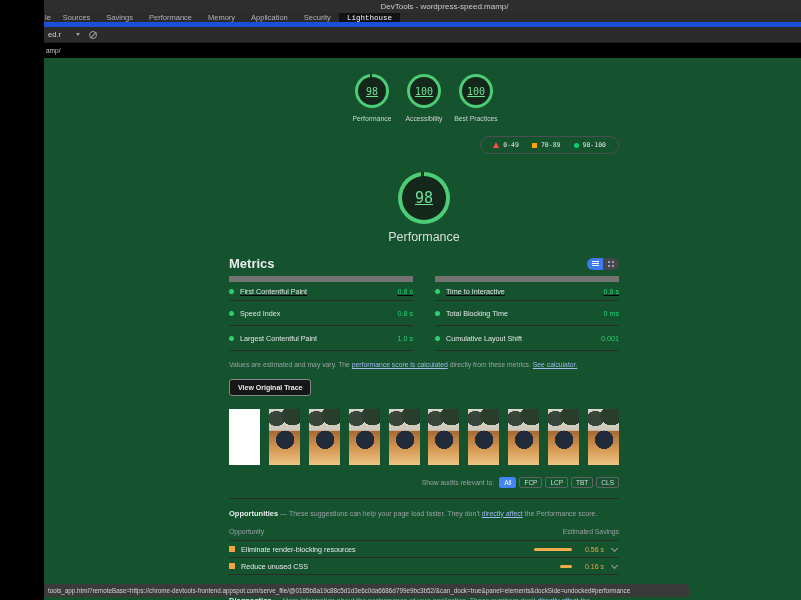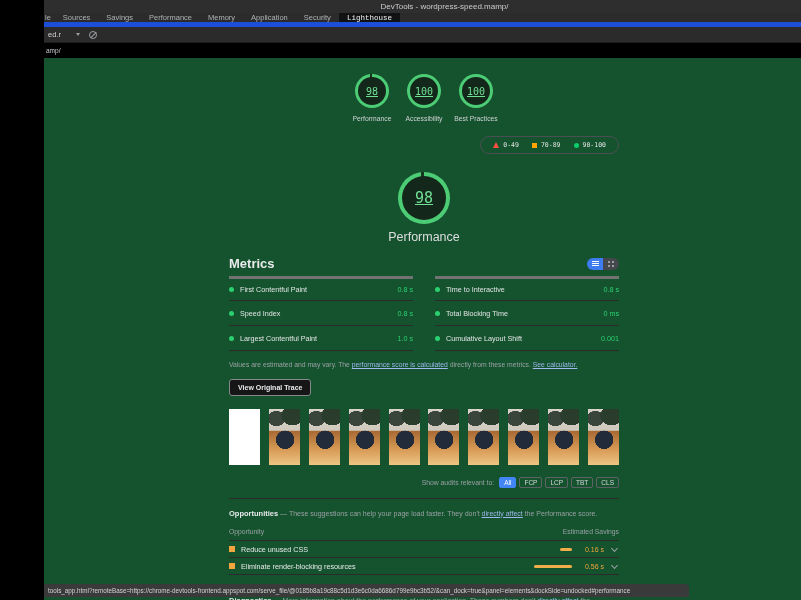--- a/index.html
+++ b/index.html
@@ -60,21 +60,21 @@
   .viewtoggle .seg.on { background:#3d7bf0; }
   .viewtoggle .seg.off { background:#44484c; }
   .glyph-bars { width:7px; height:5px; background:repeating-linear-gradient(180deg,#fff 0 1px,transparent 1px 2px); }
   .glyph-grid { width:6px; height:6px; background:
       linear-gradient(#9aa0a6,#9aa0a6) 0 0/2px 2px no-repeat,
       linear-gradient(#9aa0a6,#9aa0a6) 4px 0/2px 2px no-repeat,
       linear-gradient(#9aa0a6,#9aa0a6) 0 4px/2px 2px no-repeat,
       linear-gradient(#9aa0a6,#9aa0a6) 4px 4px/2px 2px no-repeat; }
   .metricgrid { display:grid; grid-template-columns:1fr 1fr; column-gap:22px; }
   .metricrow { display:flex; align-items:center; gap:6px; height:25px; border-bottom:1px solid #2b2b2b; }
-  .metricrow.toprow { border-top:3px solid #737373; }
+  .metricrow.toprow { border-top:6px solid #737373;text-decoration:underline; }
   .mdot { width:5px; height:5px; border-radius:50%; background:#2bd071; flex:none; }
   .mname { flex:1; font-size:7.2px; color:#e3e5e8; }
   .mval { font-size:7.2px; color:#2bd071; }
 
   .disclaimer { margin-top:9px; font-size:6.8px; color:#9aa0a6; line-height:1.4; }
   a.rlink { color:#9fb8ef; text-decoration:underline; cursor:pointer; }
 
   .tracebtn { display:inline-block; margin-top:9px; padding:4px 8px; border:1px solid #85898d; border-radius:3px;
               background:#161616; font-size:7px; font-weight:bold; color:#e8eaed; cursor:pointer; }
 
@@ -296,36 +296,36 @@
     <div class="divider"></div>
     <div class="secdesc"><span class="b">Opportunities</span><span> — </span><span>These suggestions can help your page load faster. They don't </span><a class="rlink">directly affect</a><span> the Performance score.</span></div>
 
     <div class="oppheader">
       <span>Opportunity</span>
       <span>Estimated Savings</span>
     </div>
 
     <div class="opprow">
       <span class="osq"></span>
+      <span class="otitle">Eliminate render-blocking resources</span>
+      <span class="obarzone">
+          <span class="obar" style="width: 38px;"></span>
+        </span>
+      <span class="oval">0.56 s</span>
+      <span class="chev"></span>
+    </div>
+    <div class="opprow">
+      <span class="osq"></span>
       <span class="otitle">Reduce unused CSS</span>
       <span class="obarzone">
           <span class="obar" style="width: 12px;"></span>
         </span>
       <span class="oval">0.16 s</span>
       <span class="chev"></span>
     </div>
-    <div class="opprow">
-      <span class="osq"></span>
-      <span class="otitle">Eliminate render-blocking resources</span>
-      <span class="obarzone">
-          <span class="obar" style="width: 38px;"></span>
-        </span>
-      <span class="oval">0.56 s</span>
-      <span class="chev"></span>
-    </div>
 
     
     <div class="divider"></div>
     <div class="secdesc"><span class="b">Diagnostics</span><span> — </span><span>More information about the performance of your application. These numbers don't </span><a class="rlink">directly affect</a><span> the Performance score.</span></div>
 
   </div>
 
   <div class="statusbar">
     <span>tools_app.html?remoteBase=https://chrome-devtools-frontend.appspot.com/serve_file/@0185b8a19c88c5d1d3e6c0da6686d799e9bc3b52/&amp;can_dock=true&amp;panel=elements&amp;dockSide=undocked#performance</span>
   </div>

